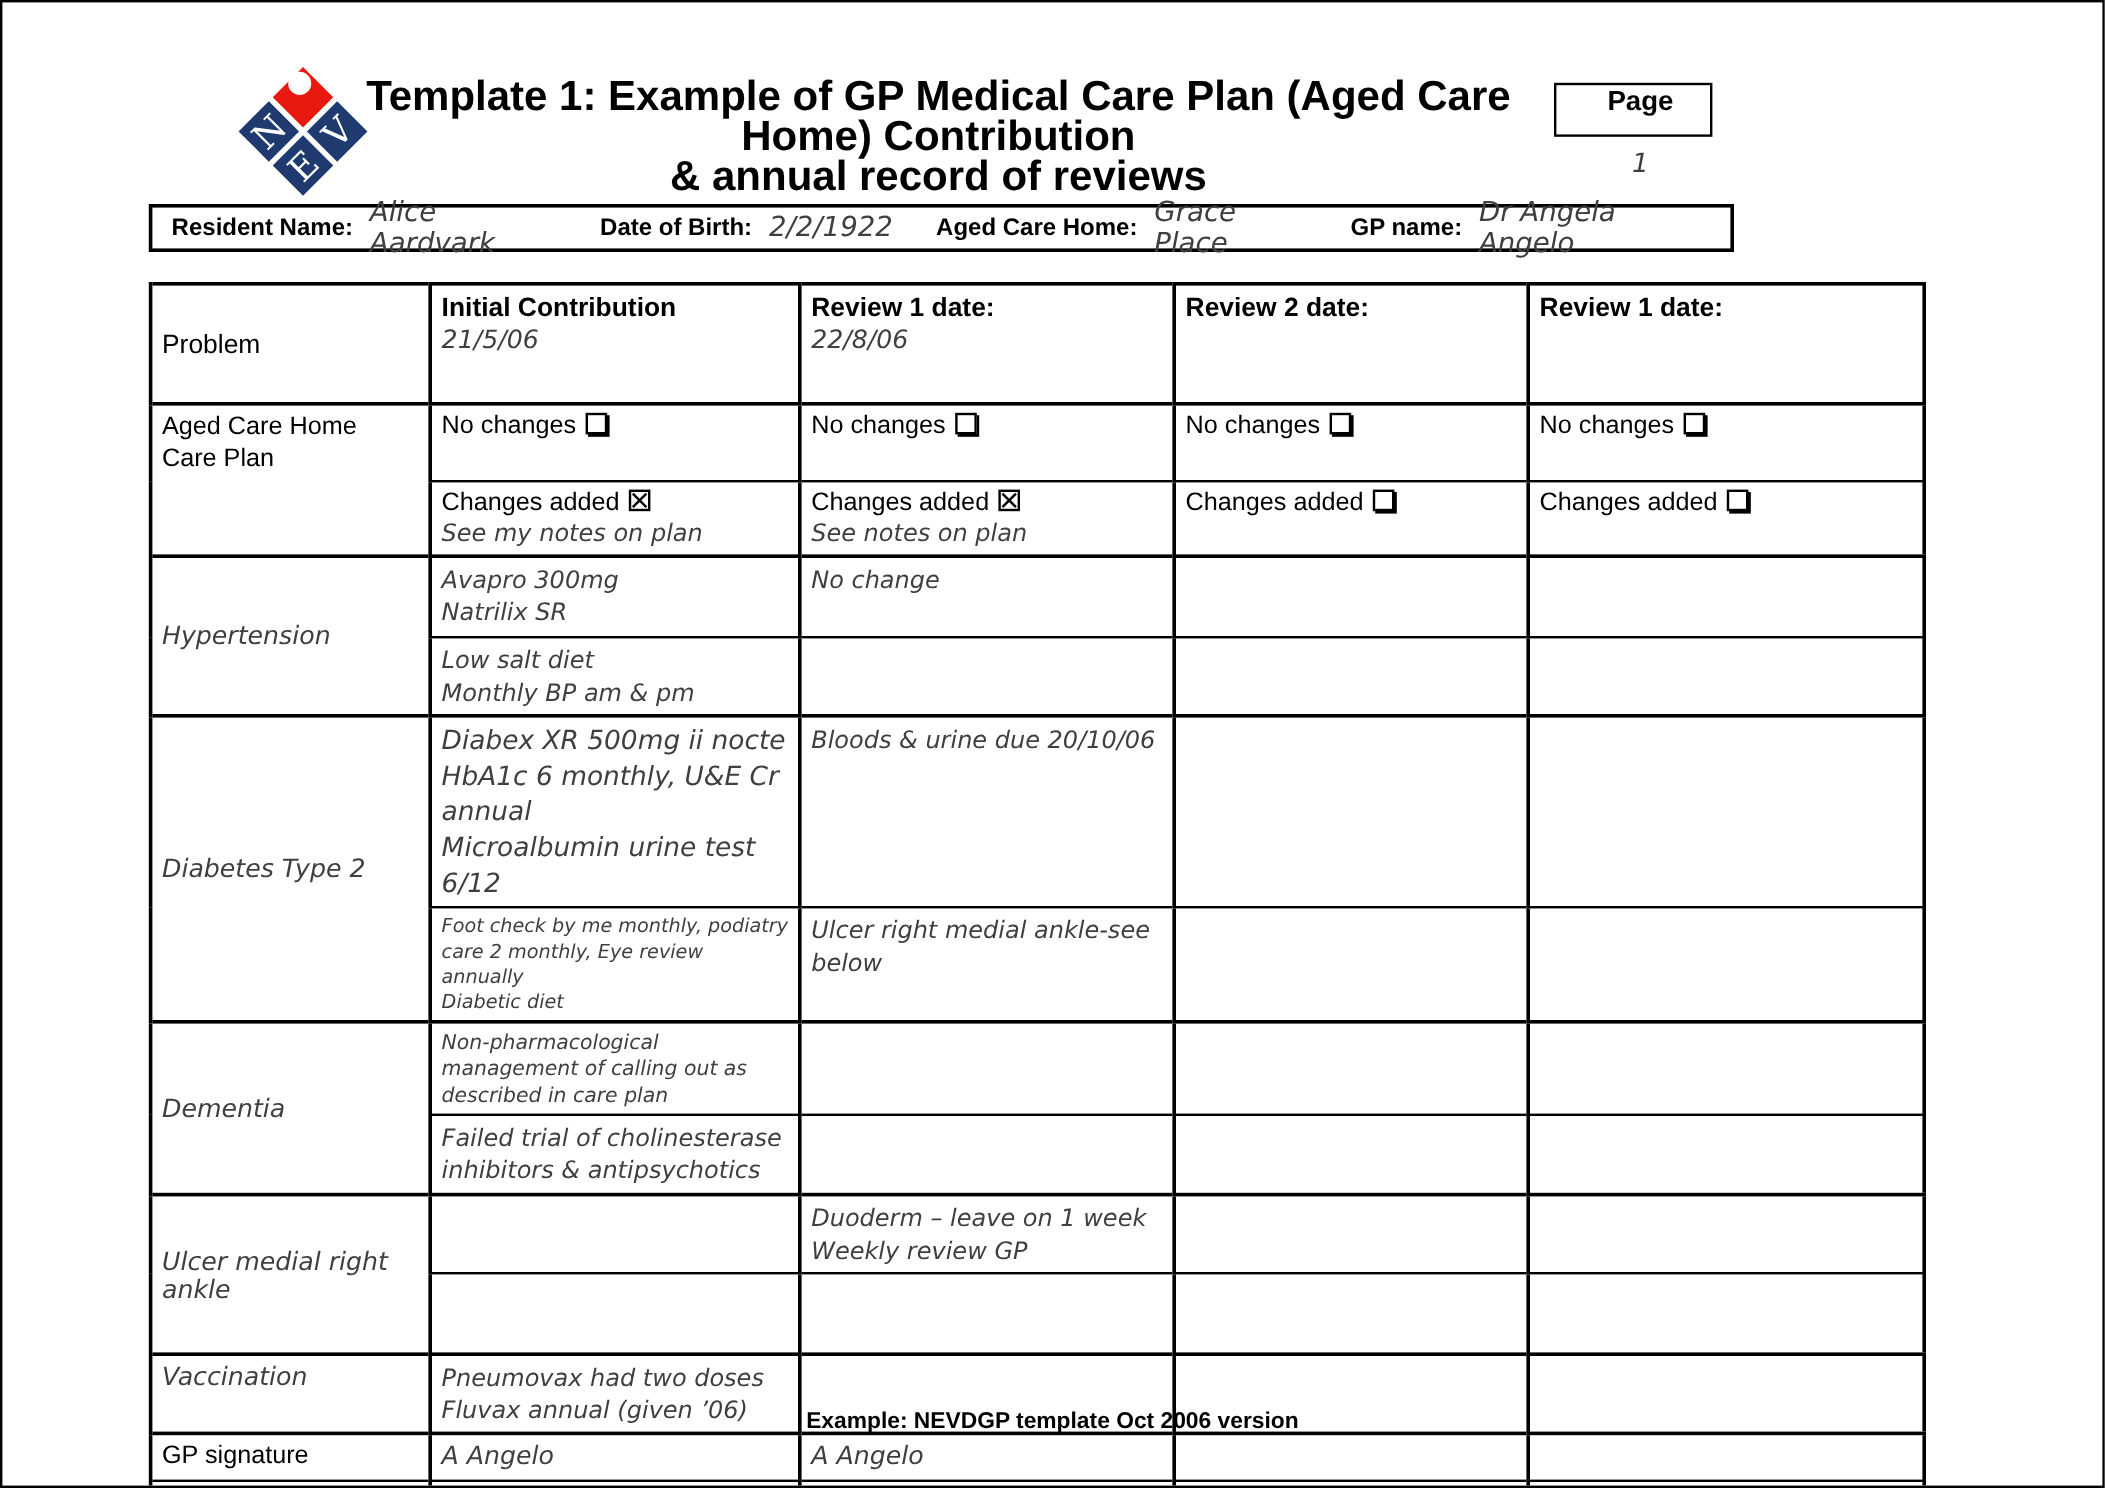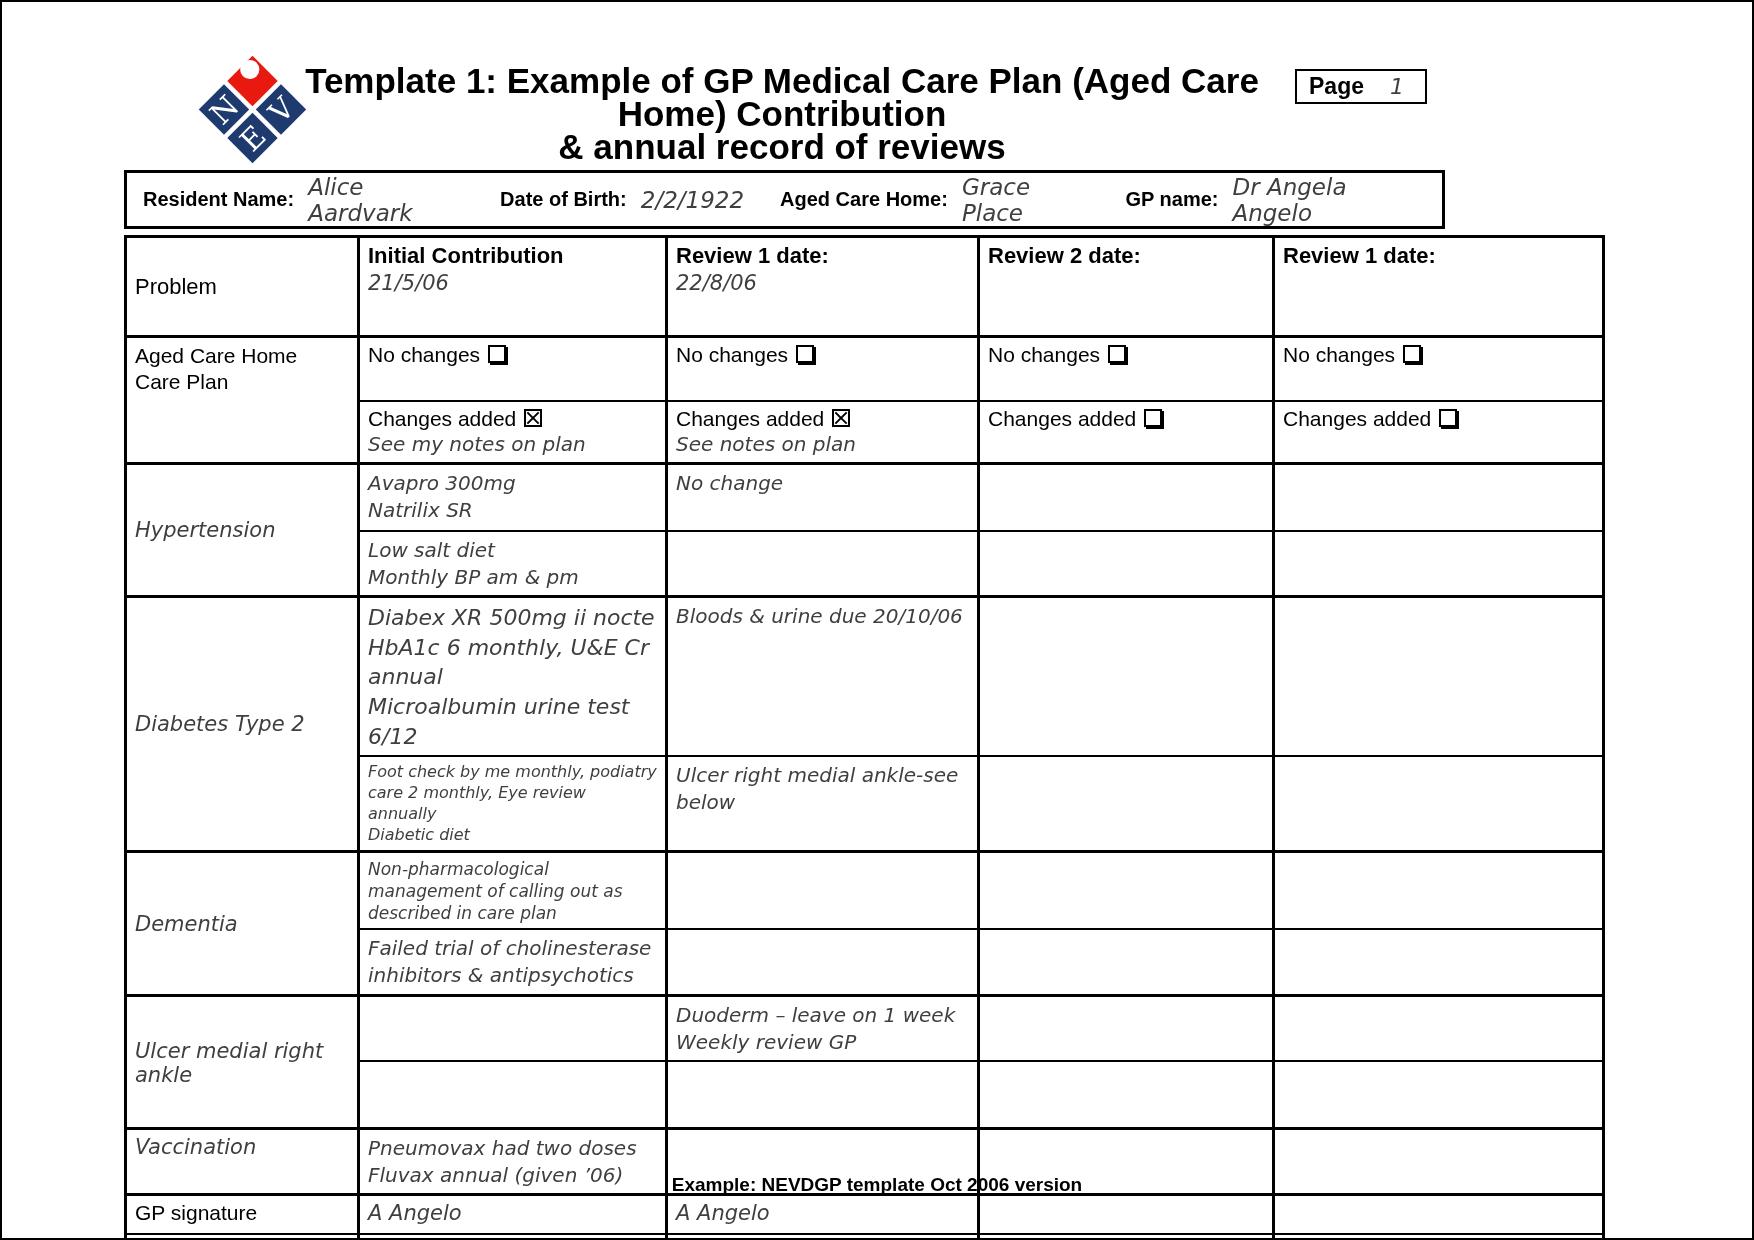--- a/index.html
+++ b/index.html
@@ -6,34 +6,34 @@
   .page {
     position:relative; width:1754px; height:1240px;
     background:#ffffff; border:2px solid #000; box-sizing:border-box;
     font-family:"Liberation Sans", sans-serif; color:#000; overflow:hidden;
   }
   
   .logo { position:absolute; left:168px; top:30px; width:165px; height:155px; }
   .title-block { position:absolute; left:250px; right:440px; top:62px; text-align:center; }
   .title-line { font-size:35px; font-weight:bold; line-height:33px; }
   .page-box {
-    position:absolute; left:1293px; top:67px; width:132px; height:35px;
+    position:absolute; left:1293px; top:67px; width:132px; height:45px;
     border:2px solid #000; box-sizing:border-box;
-    display:flex; align-items:center; padding-left:12px; gap:26px;
+    display:flex; align-items:center; padding-left:12px; gap:26px;flex-direction:column;
   }
   .page-box .lbl { font-size:23px; font-weight:bold; }
   
   .hand {
     font-family:"DejaVu Sans", sans-serif; font-style:italic; color:#3f3f3f;
     white-space:pre-line;
   }
   .sig { font-family:"DejaVu Serif", serif; font-style:italic; font-weight:bold; color:#1d4ed8; }
   
   .resident-bar {
-    position:absolute; left:122px; top:168px; width:1321px; height:59px;
+    position:absolute; left:122px; top:168px; width:1321px; height:40px;
     border:3px solid #000; box-sizing:border-box;
     display:flex; align-items:center; padding-left:16px; gap:14px; white-space:nowrap;
   }
   .resident-bar .lbl { font-size:20px; font-weight:bold; }
   .resident-bar .val { font-size:23px; margin-right:22px; }
   
   table.plan {
     position:absolute; left:122px; top:233px; width:1478px;
     border-collapse:collapse; table-layout:fixed;
     border:3px solid #000;

